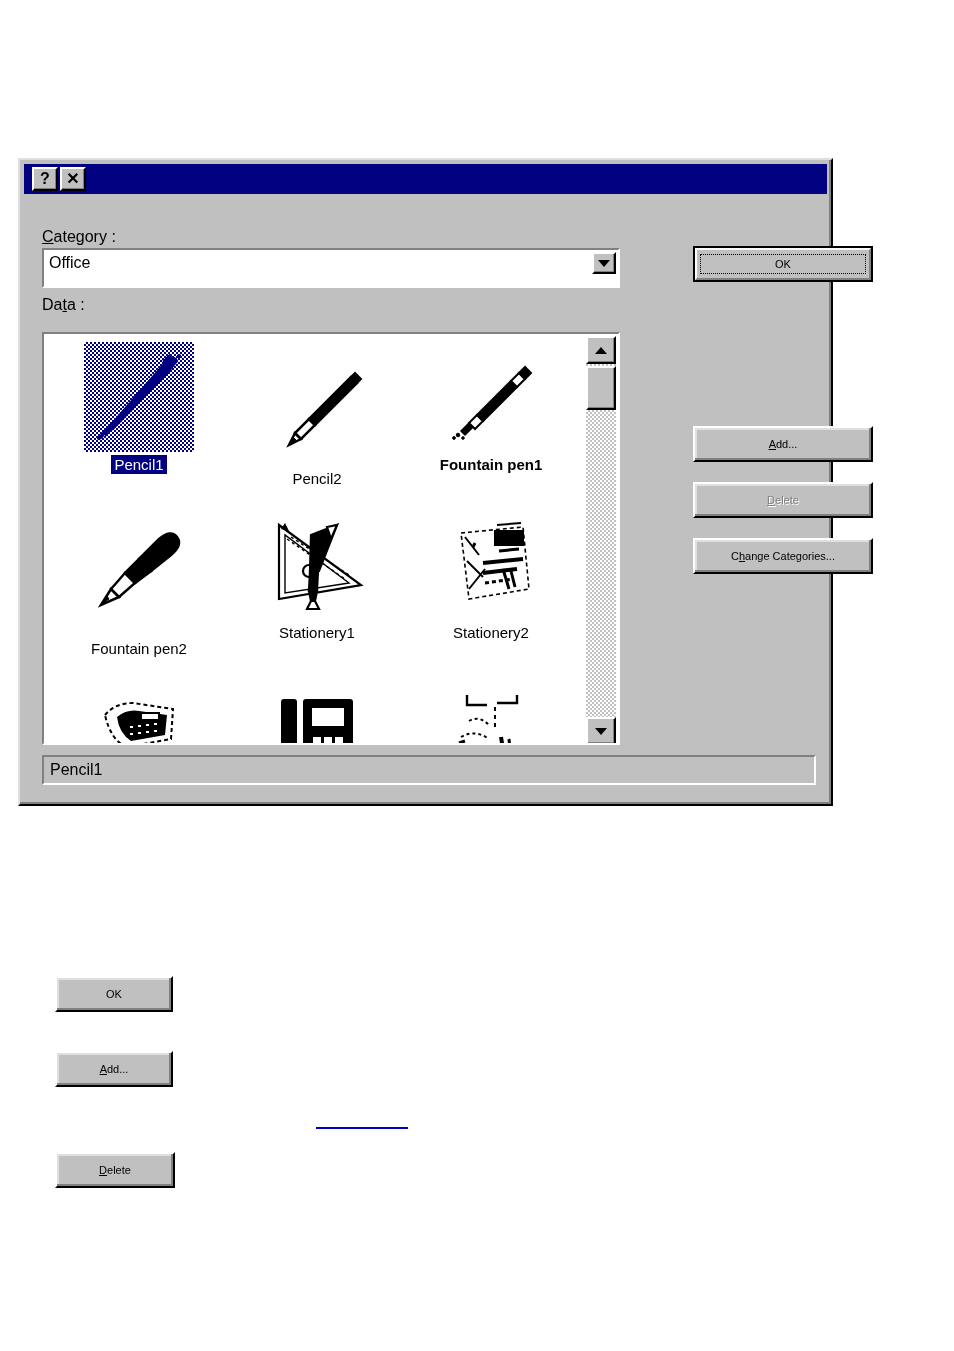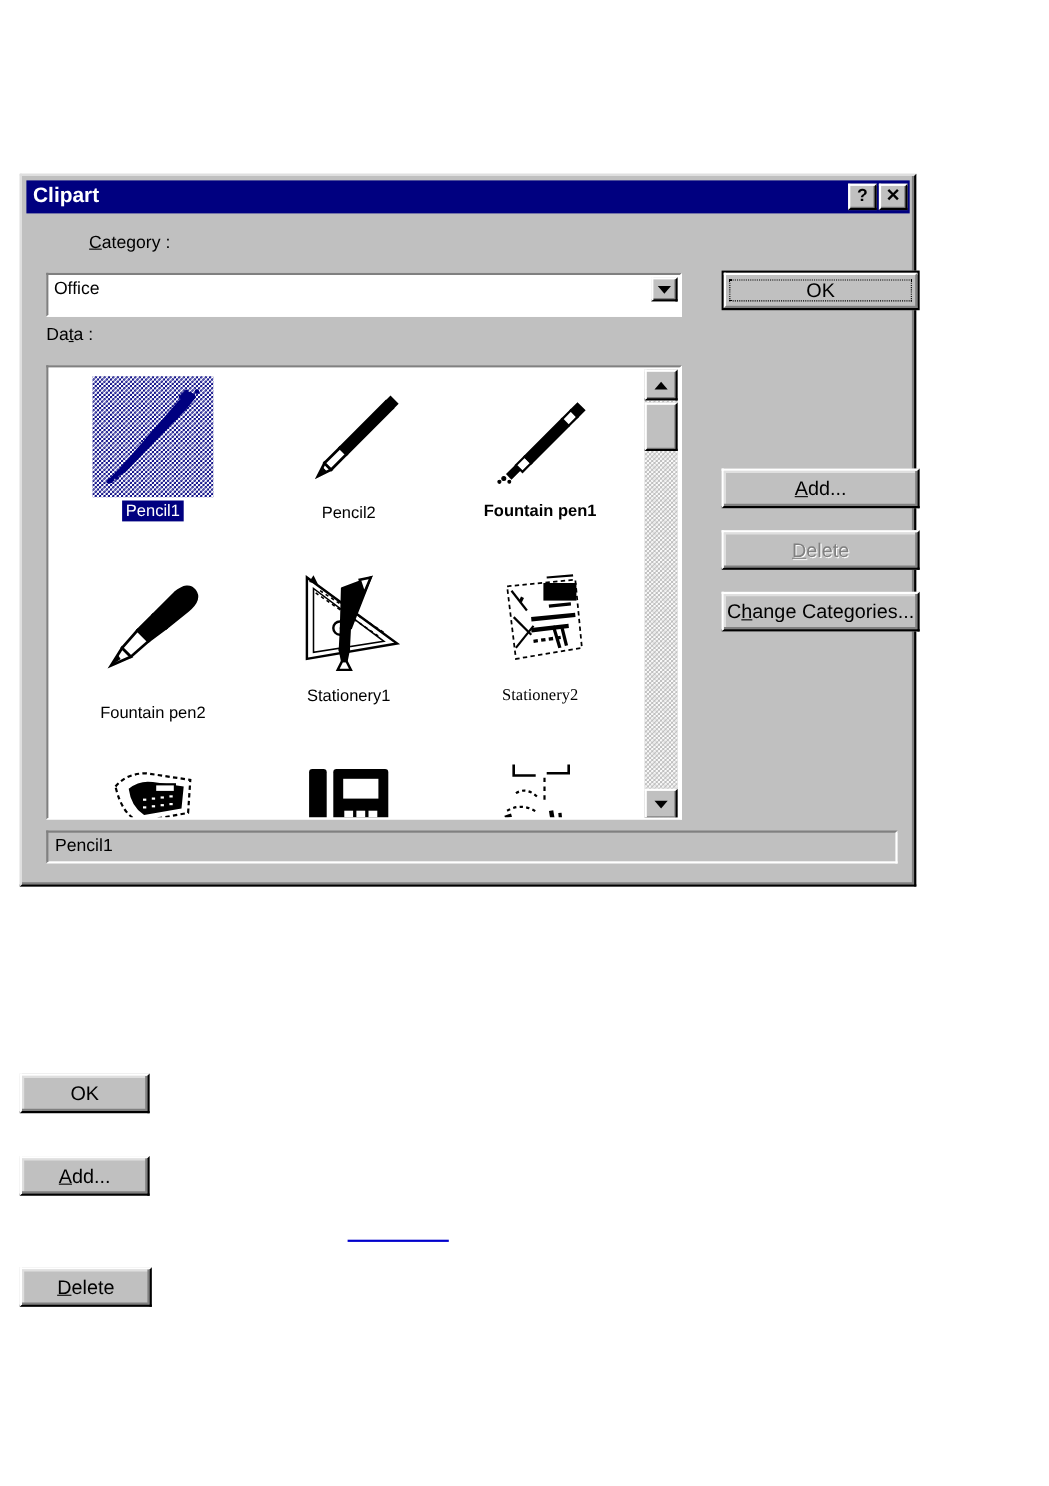--- a/index.html
+++ b/index.html
@@ -18,29 +18,30 @@
   
   .btn {
     background: #c0c0c0;
     border-top: 2px solid #ffffff;
     border-left: 2px solid #ffffff;
     border-right: 2px solid #000000;
     border-bottom: 2px solid #000000;
     box-shadow: inset -2px -2px 0 #808080, inset 2px 2px 0 #dfdfdf;
     color: #000000;
     font-family: "Liberation Sans", sans-serif;
-    font-size: 18px;
+    font-size: 11px;
     display: flex;
     align-items: center;
     justify-content: center;
     box-sizing: border-box;
     padding: 0;
     cursor: default;
     text-align: center;
     line-height: 1;
+    margin-left: 37px;
   }
   .btn.disabled {
     color: #808080;
     text-shadow: 1px 1px 0 #ffffff;
   }
   .btn .inner {
     display: block;
   }
   .btn.default-btn {
     border-top: 2px solid #000000;
@@ -326,30 +327,29 @@
     height: 2px;
     background: #0000cc;
   }
 </style>
 </head>
 <body>
 
 <div id="dialog">
 
   <div id="titlebar">
-    <span class="title">Clipart</span>
     <div class="titlebtn">
       <span>?</span>
     </div>
     <div class="titlebtn">
       <span>✕</span>
     </div>
   </div>
 
-  <div class="field-label" style="left:22px; top:52px;margin-left:39px;">
+  <div class="field-label" style="left:22px; top:68px;">
     <u>C</u><span>ategory :</span>
   </div>
 
   <div id="combo" class="sunken">
     <span class="combotext">Office</span>
     <div id="combo-arrow">
       <span class="tri-down"></span>
     </div>
   </div>
 
@@ -370,21 +370,21 @@
               <circle cx="13" cy="92" r="2"></circle>
                 <circle cx="19" cy="89" r="1.6"></circle>
               <circle cx="88" cy="15" r="2"></circle>
                 <circle cx="92" cy="11" r="1.6"></circle>
             </g>
           </svg>
         </div>
         <div class="icon-label selected">Pencil1</div>
       </div>
 
-      <div class="icon-cell" style="left:186px; top:8px;">
+      <div class="icon-cell" style="left:186px; top:20px;">
         <div class="icon-art">
           <svg width="104" height="104" viewBox="0 0 104 104">
             <g fill="#000000" stroke="#000000">
               <path d="M30 74 L24 86 L36 80 Z" fill="#ffffff" stroke-width="2.5"></path>
               <path d="M30 74 L36 80 L50 66 L44 60 Z" fill="#ffffff" stroke-width="2.5"></path>
               <path d="M44 60 L50 66 L92 24 L86 18 Z" fill="#000000" stroke-width="2.5"></path>
               <path d="M86 18 L92 24 L96 20 L90 14 Z" fill="#000000" stroke-width="2"></path>
               <path d="M26 84 L31 81 L29 79 Z" fill="#000000"></path>
             </g>
           </svg>
@@ -441,21 +441,21 @@
               <path d="M44 78 L52 78 L50 88 L46 88 Z" fill="#000000"></path>
               <path d="M45 58 L53 58 L52 78 L44 78 Z" fill="#000000"></path>
               <path d="M46 22 L72 12 L54 58 L45 58 Z" fill="#000000"></path>
               <path d="M62 14 L72 12 L66 26 Z" fill="#ffffff"></path>
             </g>
           </svg>
         </div>
         <div class="icon-label">Stationery1</div>
       </div>
 
-      <div class="icon-cell" style="left:360px; top:174px;font-family:Liberation Serif, serif;">
+      <div class="icon-cell" style="left:360px; top:174px;">
         <div class="icon-art">
           <svg width="104" height="104" viewBox="0 0 104 104">
             <g stroke="#000000" fill="none" stroke-width="2">
               <path d="M22 20 L84 14 L90 76 L30 86 Z" stroke-dasharray="4 3" stroke-width="1.6" fill="#ffffff"></path>
               <rect x="56" y="18" width="28" height="14" fill="#000000"></rect>
               <path d="M58 12 L82 10" stroke-width="2"></path>
               <path d="M60 38 L80 36" stroke-width="3"></path>
               <path d="M44 50 L84 46" stroke-width="4"></path>
               <path d="M44 60 L78 56" stroke-width="4"></path>
               <path d="M46 70 L74 66" stroke-dasharray="4 3" stroke-width="3"></path>

